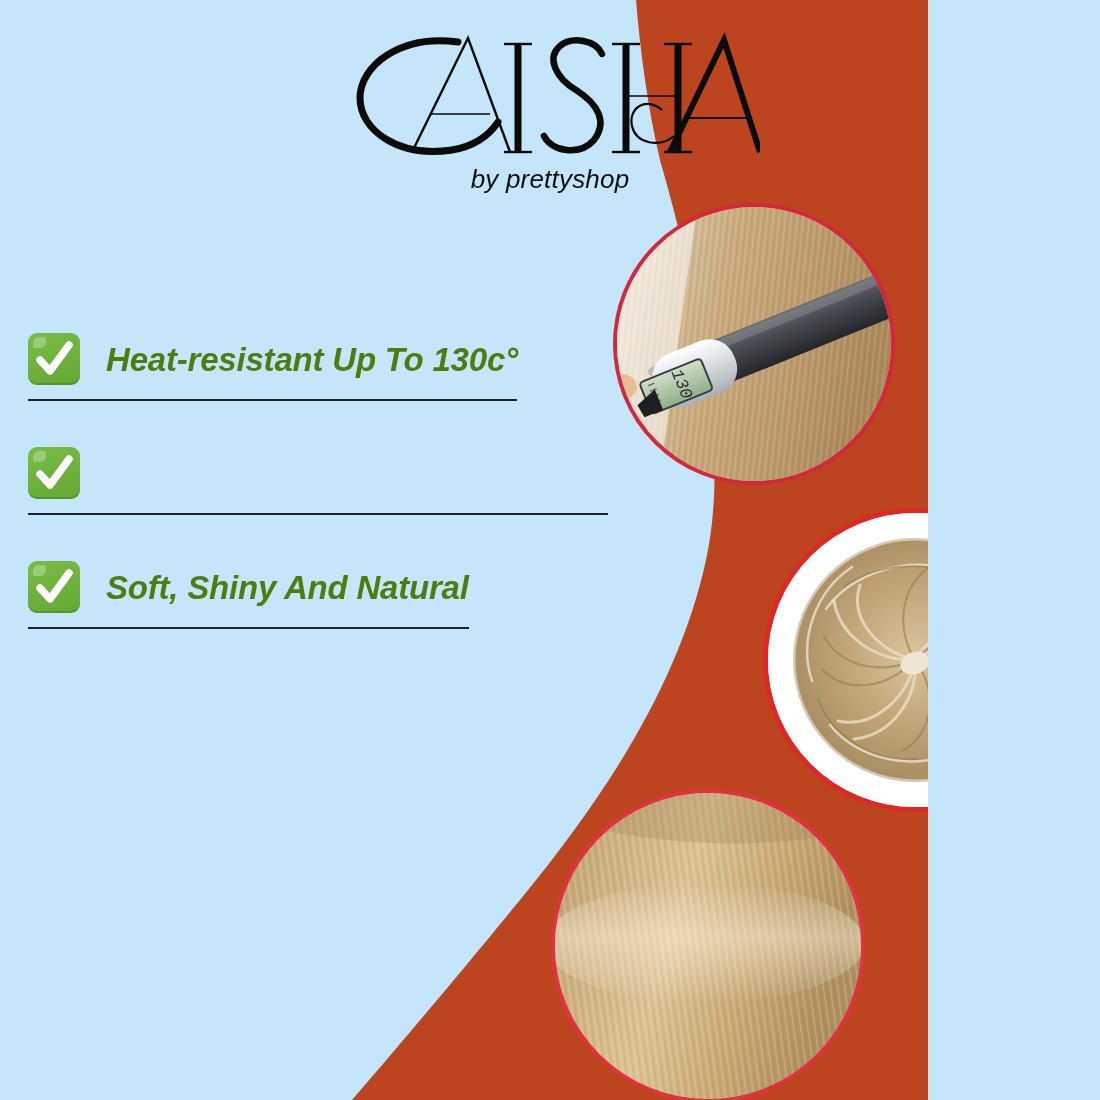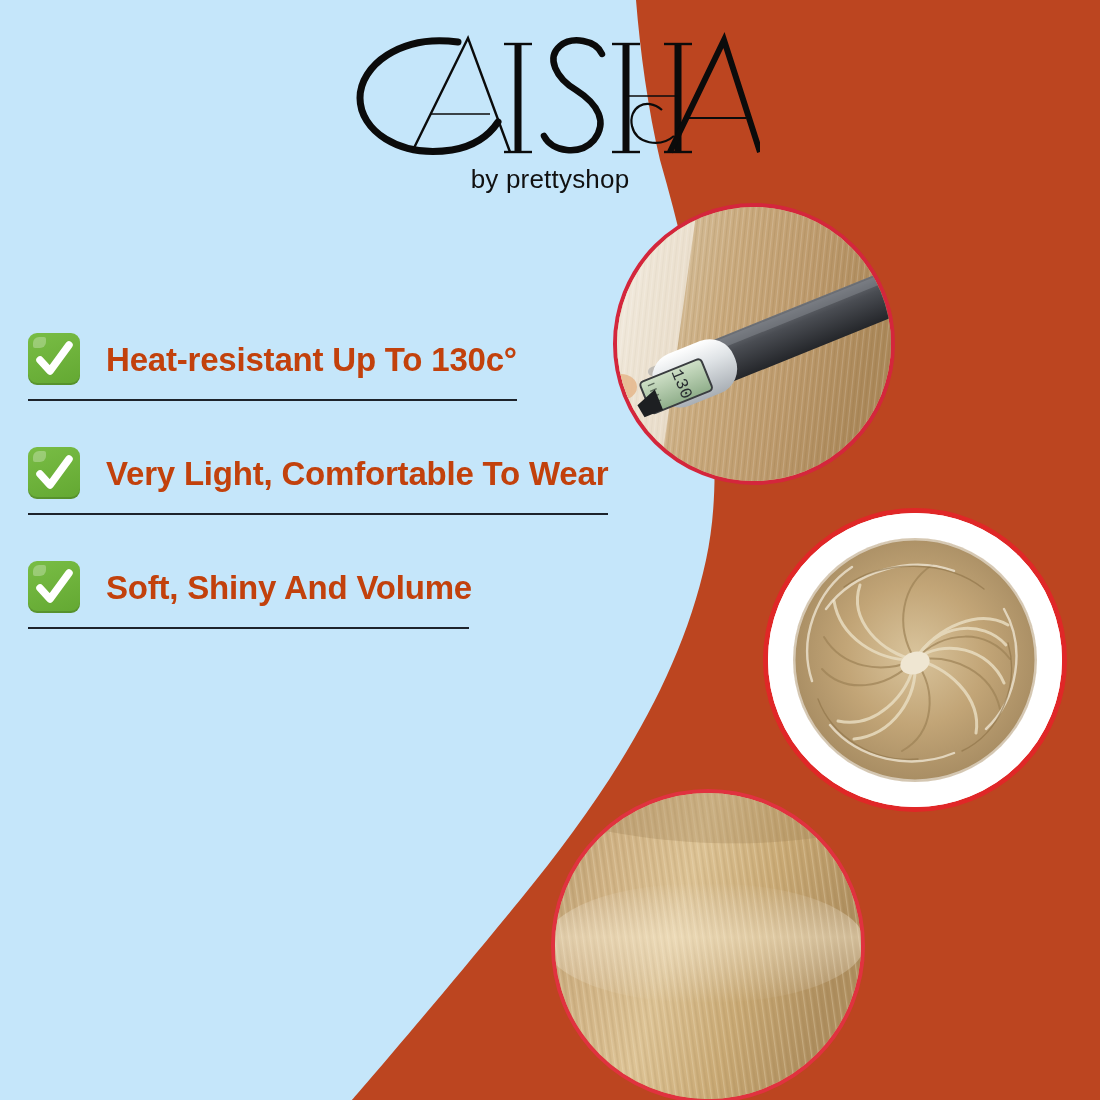--- a/index.html
+++ b/index.html
@@ -2,21 +2,21 @@
 <html><head>
 <meta charset="utf-8">
 <style>
   html,body{margin:0;padding:0;}
   body{
     width:1100px;height:1100px;overflow:hidden;
     font-family:"Liberation Sans", sans-serif;
     background:#c5e6fa;
     position:relative;
   }
-  .stage{position:absolute;inset:0;width:1100px;height:1100px;overflow:hidden;}
+  .stage{position:absolute;inset:0;width:928px;height:1100px;overflow:hidden;font-style:italic;}
 
   
   .bg-svg{position:absolute;left:0;top:0;width:1100px;height:1100px;}
 
   
   .logo-wrap{
     position:absolute;left:0;top:18px;width:1100px;
     text-align:center;z-index:6;pointer-events:none;
   }
   .logo-svg{display:block;margin:0 auto;}
@@ -45,21 +45,21 @@
     box-shadow:inset 0 -2px 0 rgba(0,0,0,.14);
     margin-right:26px;
   }
   .check::before{
     content:"";position:absolute;left:5px;top:4px;width:13px;height:11px;
     border-radius:6px 2px 6px 2px;
     background:rgba(255,255,255,.28);
   }
   .check svg{position:absolute;left:0;top:0;}
   .feat-text{
-    font-size:33px;font-weight:700;color:#c2410c;
+    font-size:33px;font-weight:700;color:#4d7c0f;
     letter-spacing:-0.2px;white-space:nowrap;line-height:1;
   }
   .feature .rule{
     position:absolute;left:0;bottom:-16px;height:2px;background:#1d232b;
   }
 
   
   .circ{position:absolute;border-radius:50%;overflow:hidden;z-index:8;}
   .circ-iron{
     left:613px;top:203px;width:274px;height:274px;
@@ -137,31 +137,30 @@
       <span class="rule" style="width: 489px;"></span>
     </div>
 
 
     <div class="feature">
       <span class="check">
         <svg width="52" height="52" viewBox="0 0 52 52">
           <path d="M12 27 L22 38 L41 12" fill="none" stroke="#ffffff" stroke-width="7.5" stroke-linecap="round" stroke-linejoin="round"></path>
         </svg>
       </span>
-      <span class="feat-text">Very Light, Comfortable To Wear</span>
       <span class="rule" style="width: 580px;"></span>
     </div>
 
     <div class="feature">
       <span class="check">
         <svg width="52" height="52" viewBox="0 0 52 52">
           <path d="M12 27 L22 38 L41 12" fill="none" stroke="#ffffff" stroke-width="7.5" stroke-linecap="round" stroke-linejoin="round"></path>
         </svg>
       </span>
-      <span class="feat-text">Soft, Shiny And Volume</span>
+      <span class="feat-text">Soft, Shiny And Natural</span>
       <span class="rule" style="width: 441px;"></span>
     </div>
 
 
   </div>
 
   <div class="circ circ-iron">
     <svg viewBox="0 0 274 274" preserveAspectRatio="xMidYMid slice">
       <defs>
         <linearGradient id="hairA" x1="0" y1="0" x2="1" y2="0.25">

